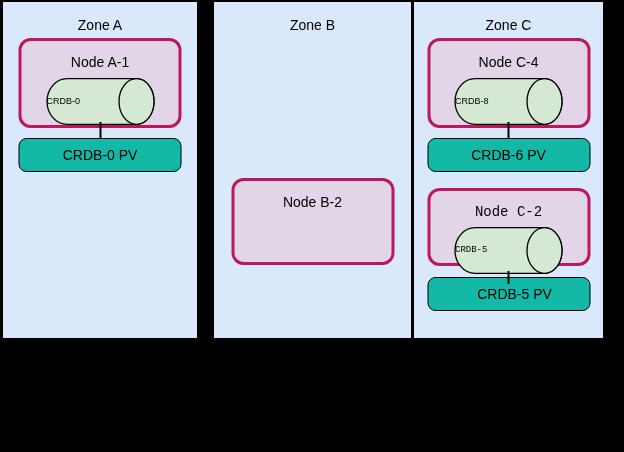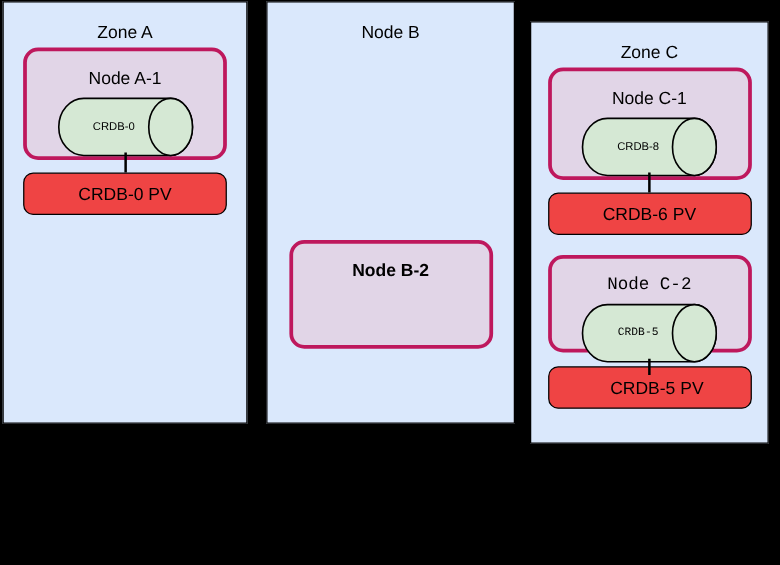--- a/index.html
+++ b/index.html
@@ -19,36 +19,36 @@
   .zone {
     position: absolute;
     top: 1px;
     height: 338px;
     background: #dae8fc;
     border: 1px solid #000000;
     box-sizing: border-box;
   }
   #zone-a { left: 2px;   width: 196px; }
   #zone-b { left: 213px; width: 199px; }
-  #zone-c { left: 424px; width: 191px; margin-top: 16px; }
+  #zone-c { left: 413px; width: 191px; }
 
   .zone-title {
     margin-top: 15px;
     text-align: center;
     font-size: 14px;
     line-height: 17px;
   }
   .group {
     position: absolute;
     left: 50%;
     transform: translateX(-50%);
     width: 163px;
   }
   .g1   { top: 36px; }
-  .g2-b { top: 190px; font-weight: bold; }
+  .g2-b { top: 176px; }
   .g2-c { top: 186px; }
 
   .node {
     position: relative;
     box-sizing: border-box;
     width: 163px;
     background: #e1d5e7;
     border: 3px solid #be185d;
     border-radius: 12px;
   }
@@ -84,40 +84,40 @@
     stroke: #000000;
     stroke-width: 1.3;
   }
   .cyl-label {
     position: absolute;
     left: 0;
     top: 0;
     width: 89px;
     height: 47px;
     line-height: 47px;
-    text-align: center;
+    text-align: left;
     font-size: 9px;
   }
 
   .connector {
     position: absolute;
     left: 50%;
     margin-left: -1px;
     width: 2px;
     background: #000000;
   }
   .conn-r1 { top: 84px; height: 16px; }
   .conn-c2 { top: 83px; height: 13px; }
 
   .pv {
     box-sizing: border-box;
     width: 163px;
     height: 34px;
     margin-top: 10px;
-    background: #ef4444;
+    background: #14b8a6;
     border: 1px solid #000000;
     border-radius: 8px;
     text-align: center;
     line-height: 32px;
     font-size: 14px;
   }
   .g2-c .pv { margin-top: 11px; padding-left: 12px; }
 </style>
 </head>
 <body>
@@ -136,33 +136,33 @@
           </svg>
           <div class="cyl-label">CRDB-0</div>
         </div>
       </div>
       <div class="connector conn-r1"></div>
       <div class="pv">CRDB-0 PV</div>
     </div>
   </div>
 
   <div class="zone" id="zone-b">
-    <div class="zone-title">Node B</div>
+    <div class="zone-title">Zone B</div>
     <div class="group g2-b">
       <div class="node node-b2">
         <div class="node-title">Node B-2</div>
       </div>
     </div>
   </div>
 
   <div class="zone" id="zone-c">
     <div class="zone-title">Zone C</div>
     <div class="group g1">
       <div class="node node-r1">
-        <div class="node-title">Node C-1</div>
+        <div class="node-title">Node C-4</div>
         <div class="cylinder">
           <svg class="cyl-svg" viewBox="0 0 107 47">
             <path d="M 89.5,0.65 L 20,0.65 A 20,22.85 0 0 0 20,46.35 L 89.5,46.35 A 17.5,22.85 0 0 0 89.5,0.65 Z"></path>
             <ellipse cx="89.5" cy="23.5" rx="17.5" ry="22.85"></ellipse>
           </svg>
           <div class="cyl-label">CRDB-8</div>
         </div>
       </div>
       <div class="connector conn-r1"></div>
       <div class="pv">CRDB-6 PV</div>

